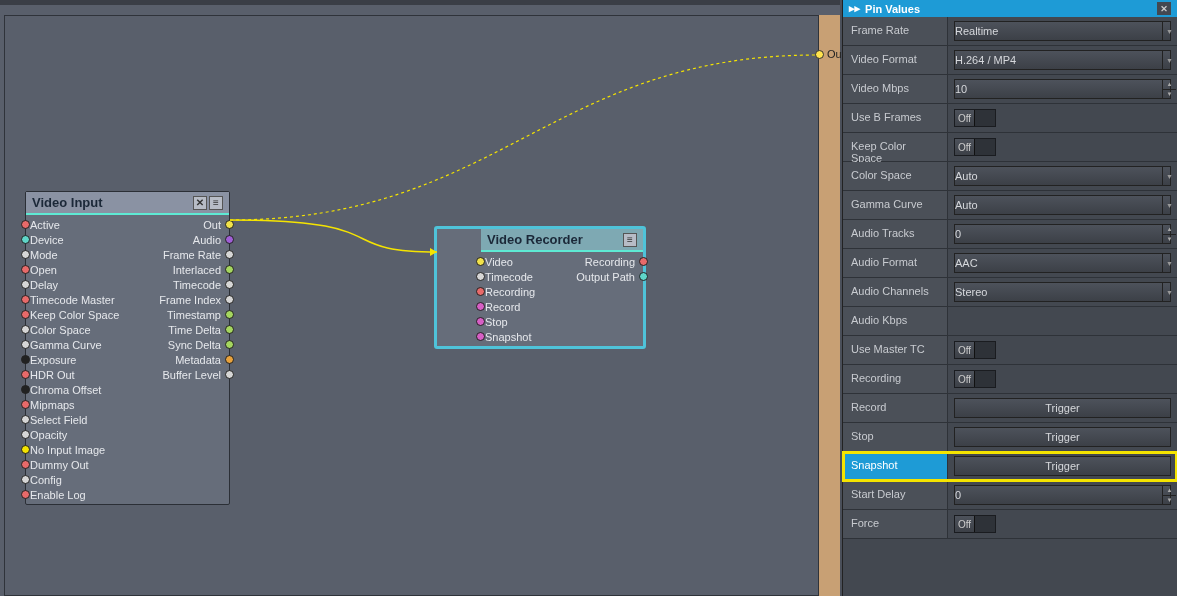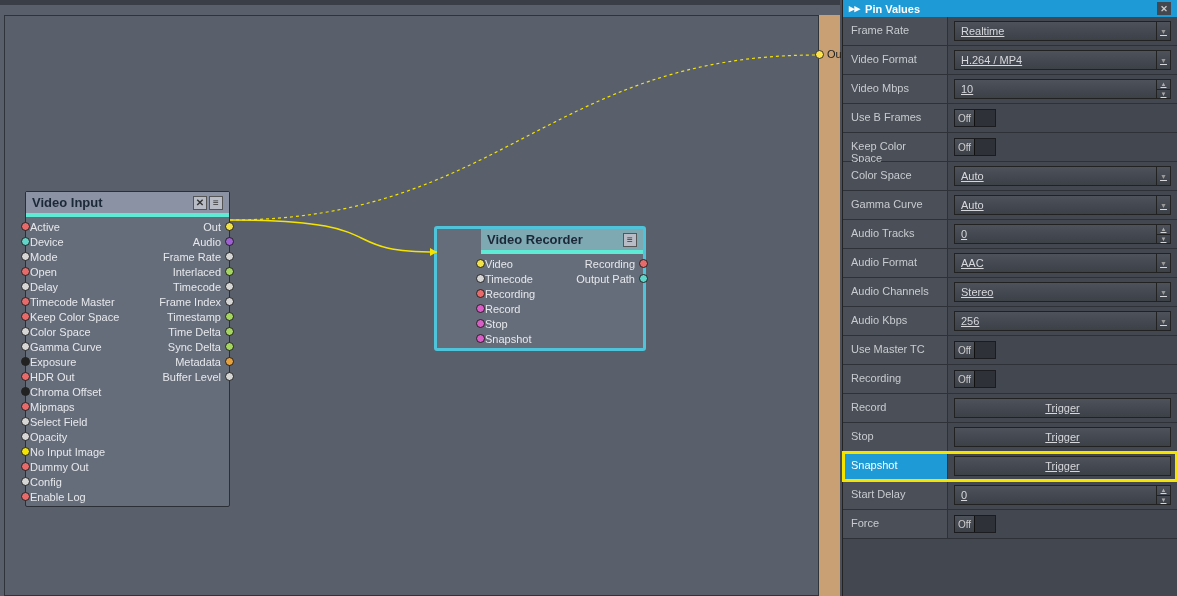--- a/index.html
+++ b/index.html
@@ -10,21 +10,21 @@
   
   
   .out-strip { position: absolute; right: 0; top: 10px; width: 22px; height: 586px; background: #c8a074; border-left: 1px solid #2f333a; }
   .out-pin { position: absolute; right: 16px; top: 45px; display:flex; align-items:center; gap:4px; }
   .out-pin .dot { width:9px; height:9px; border-radius:50%; background:#ffe34d; border:1px solid #333; }
   .out-pin .lbl { font-size:11px; color:#222; position:absolute; left:12px; top:-2px; }
   
   
   .node { position: absolute; background: #666d7a; border: 1px solid #2b2f36; border-radius: 2px; }
   .node.selected { border: 2px solid #4fc3d9; box-shadow: 0 0 0 1px #4fc3d9; padding-left: 44px; }
-  .node-header { background: #8a92a3; color: #1b2838; font-weight: bold; font-size: 13px; padding: 3px 6px; display:flex; justify-content:space-between; align-items:center; border-bottom:4px solid #5eead4; }
+  .node-header { background: #8a92a3; color: #1b2838; font-weight: bold; font-size: 13px; padding: 3px 6px; display:flex; justify-content:space-between; align-items:center; border-bottom:2px solid #5eead4; }
   .node-header.recorder { background: #7ea9b3; }
   .node-header .ctrls { display:flex; gap:2px; }
   .hbtn { width:14px; height:14px; background:#b7bcc6; display:flex; align-items:center; justify-content:center; font-size:10px; color:#333; border:1px solid #555; }
   .node-body { padding: 2px 0; position: relative; }
   .row { display:flex; justify-content:space-between; align-items:center; height:15px; padding: 0 4px; font-size:11px; color:#e6e8ec; position:relative; }
   .row .left { display:flex; align-items:center; position:relative; }
   .row .right { display:flex; align-items:center; gap:4px; position:relative; }
   .pin { width:9px; height:9px; border-radius:50%; border:1px solid #222; flex-shrink:0; }
   
   
@@ -34,21 +34,21 @@
   
   .panel { position: absolute; right: 0; top: 0; width: 335px; height: 596px; background: #434850; border-left:1px solid #222; }
   .panel-header { background: #1e9bd6; color: #fff; font-size: 11px; font-weight:bold; padding: 2px 6px; display:flex; align-items:center; gap:5px; height:17px; }
   .panel-header .xbtn { margin-left:auto; width:14px; height:13px; background:#434850; display:flex; align-items:center; justify-content:center; font-size:9px; color:#ccc;}
   .prop-table { width:100%; }
   .prop-row { display:flex; align-items:stretch; height:29px; border-bottom:1px solid #2e3238; }
   .prop-row.highlight { outline: 3px solid #f5e400; outline-offset:-2px; z-index:5; position:relative; }
   .prop-row.highlight .prop-label { background:#1e9bd6; color:#fff; }
   .prop-label { width: 105px; padding: 7px 8px; font-size:11px; color:#c8cbd0; background:#4b5058; border-right:1px solid #2e3238;}
   .prop-val { flex:1; padding: 4px 6px; display:flex; align-items:center; }
-  .ctrl-select, .ctrl-num, .ctrl-trigger { flex:1; height:20px; background: linear-gradient(#4d525b,#3c4047); border:1px solid #222; color:#d6d8dc; font-size:11px; padding:0 6px; display:flex; align-items:center; justify-content:space-between;text-decoration:underline; }
+  .ctrl-select, .ctrl-num, .ctrl-trigger { flex:1; height:20px; background: linear-gradient(#4d525b,#3c4047); border:1px solid #222; color:#d6d8dc; font-size:11px; padding:0 0; display:flex; align-items:center; justify-content:space-between; }
   .ctrl-num { justify-content:flex-start; }
   .ctrl-trigger { justify-content:center; }
   .spinners { width:14px; display:flex; flex-direction:column; border-left:1px solid #222; margin-right:-6px; height:100%;}
   .spinners div { flex:1; font-size:6px; display:flex; align-items:center; justify-content:center; color:#aaa; border-bottom:1px solid #222;}
   .spinners div:last-child{border:none;}
   .drop-arrow { width:14px; height:100%; display:flex; align-items:center; justify-content:center; font-size:7px; color:#999; border-left:1px solid #222; margin-right:-6px;}
   .toggle { width:42px; height:18px; background:#2e3238; border:1px solid #1a1c20; display:flex; }
   .toggle .knob { width:20px; background:linear-gradient(#4d525b,#3c4047); border-right:1px solid #111; display:flex; align-items:center; justify-content:center; font-size:10px; color:#ccc;}
   
   svg.wires { position:absolute; left:0; top:0; width:840px; height:596px; pointer-events:none; z-index:3;}
@@ -405,26 +405,20 @@
         <div class="prop-label">Audio Channels</div>
         <div class="prop-val">
           <div class="ctrl-select">
             <span>Stereo</span>
             <div class="drop-arrow">▼</div>
           </div>
         </div>
       </div>
       <div class="prop-row">
         <div class="prop-label">Audio Kbps</div>
-        <div class="prop-val">
-          <div class="ctrl-select">
-            <span>256</span>
-            <div class="drop-arrow">▼</div>
-          </div>
-        </div>
       </div>
       <div class="prop-row">
         <div class="prop-label">Use Master TC</div>
         <div class="prop-val">
           <div class="toggle">
             <div class="knob">Off</div>
           </div>
         </div>
       </div>
       <div class="prop-row">

